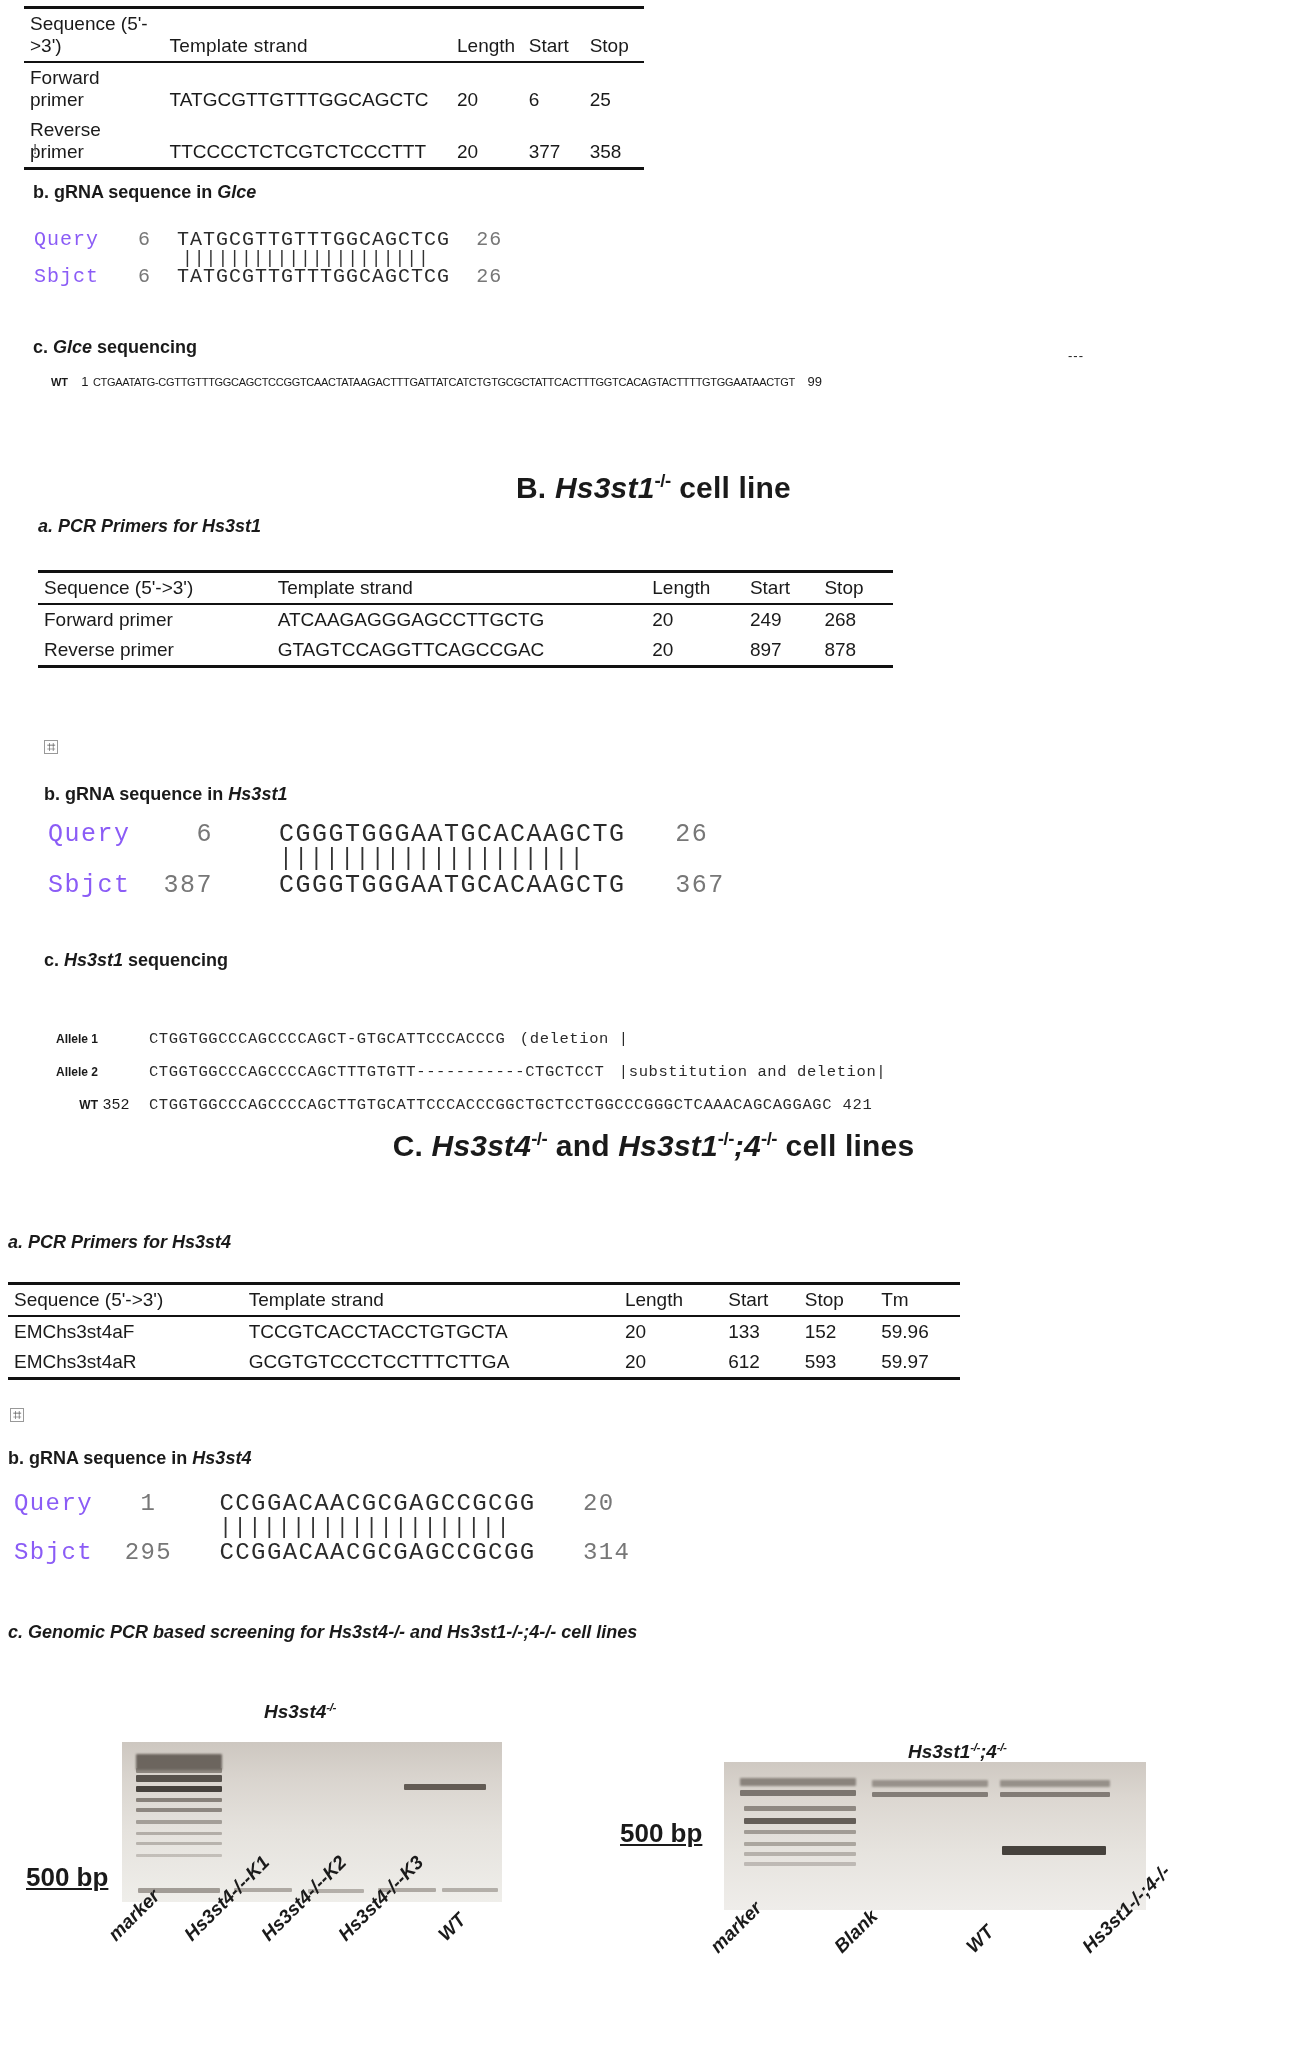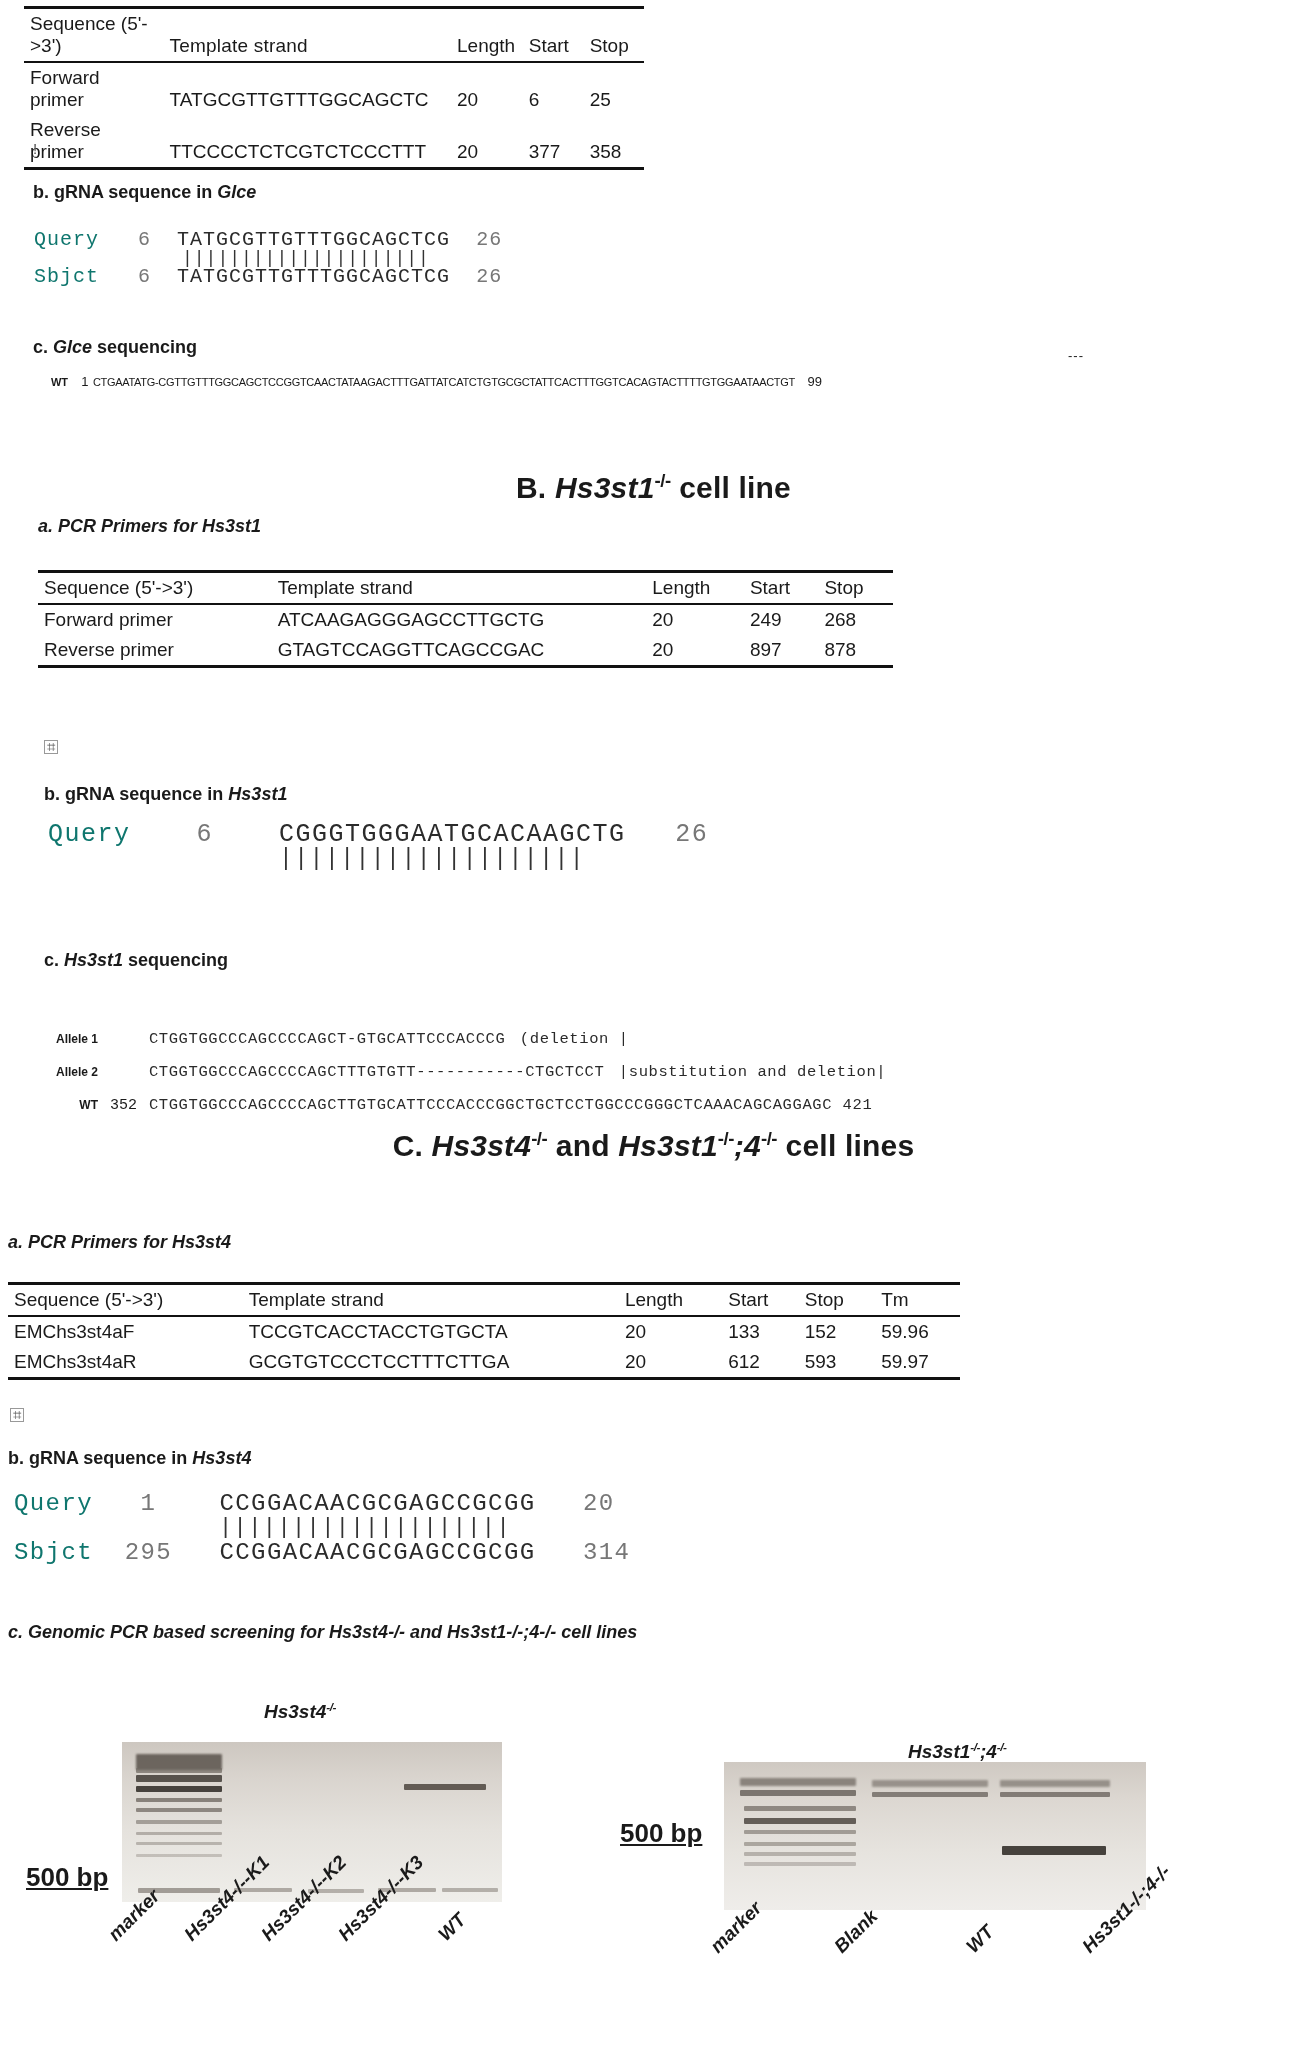--- a/index.html
+++ b/index.html
@@ -19,34 +19,34 @@
 
   
   .sec-title{font-size:30px;font-weight:bold;text-align:center;letter-spacing:.2px;}
   .sec-title i{font-style:italic;}
   .sup{font-size:.62em;vertical-align:super;letter-spacing:-0.5px;}
 
   .sub-head{font-size:18px;font-weight:bold;font-style:italic;}
   .sub-head-b{font-size:18px;font-weight:bold;font-style:normal;}
   .sub-head-b i{font-style:italic;}
   .aln{font-family:"Liberation Mono",monospace;font-size:20px;color:#2b2b2b;white-space:pre;letter-spacing:1px;}
-  .aln .lbl{color:#0f766e;}
+  .aln .lbl{color:#8b5cf6;}
   .aln .pos{color:#777;}
   .bars{font-family:"Liberation Mono",monospace;font-size:18px;letter-spacing:1px;color:#333;white-space:pre;line-height:.8;}
 
   
   .seqrow{white-space:nowrap;font-family:"Liberation Sans",sans-serif;}
   .seqrow .rlabel{display:inline-block;font-size:11px;font-weight:bold;text-align:right;}
   .seqrow .rnum{display:inline-block;font-size:13px;text-align:right;}
   .seqrow .rseq{font-size:11px;letter-spacing:-0.3px;font-family:"Liberation Sans",sans-serif;}
   .seqrow .rend{font-size:13px;}
 
   .mono-seqrow{white-space:nowrap;}
   .mono-seqrow .rlabel{display:inline-block;font-size:12px;font-weight:bold;text-align:right;}
-  .mono-seqrow .rnum{display:inline-block;font-family:"Liberation Mono",monospace;font-size:15px;text-align:center;}
+  .mono-seqrow .rnum{display:inline-block;font-family:"Liberation Mono",monospace;font-size:15px;text-align:left;}
   .mono-seqrow .rseq{font-family:"Liberation Mono",monospace;font-size:15.5px;letter-spacing:.6px;color:#2a2a2a;}
 
   
   .gelwrap{position:absolute;}
   .gel{position:relative;overflow:hidden;background:#ddd8d2;}
   .band{position:absolute;background:#4a4540;border-radius:1px;filter:blur(.6px);}
   .lanelabel{position:absolute;font-size:19px;font-weight:bold;font-style:italic;
              transform:rotate(-45deg);transform-origin:left top;white-space:nowrap;}
   .bplabel{position:absolute;font-size:26px;font-weight:bold;text-decoration:underline;}
   .gelcaption{position:absolute;font-size:19px;font-weight:bold;font-style:italic;white-space:nowrap;}
@@ -162,20 +162,21 @@
 
   <div class="abs pilcrow" style="left:44px;top:740px;border:1px solid #999;padding:0 2px;line-height:12px;">⌗</div>
 
   <div class="abs sub-head-b" style="left:44px;top:784px;">
     <span>b. gRNA sequence in </span><i>Hs3st1</i>
   </div>
 
   <div class="abs" style="left:48px;top:820px;">
     <div class="aln" style="font-size:25px;letter-spacing:1.5px;"><span class="lbl">Query</span>    <span class="pos">6</span>    <span>CGGGTGGGAATGCACAAGCTG</span>   <span class="pos">26</span></div>
     <div class="bars" style="margin-left:231px;font-size:23px;letter-spacing:1.5px;line-height:.95;">||||||||||||||||||||</div>
+    <div class="aln" style="font-size:25px;letter-spacing:1.5px;"><span class="lbl">Sbjct</span>  <span class="pos">387</span>    <span>CGGGTGGGAATGCACAAGCTG</span>   <span class="pos">367</span></div>
   </div>
 
   <div class="abs sub-head-b" style="left:44px;top:950px;">
     <span>c. </span><i>Hs3st1</i><span> sequencing</span>
   </div>
 
   <div class="abs" style="left:24px;top:1012px;margin-top:17px;">
     <div class="mono-seqrow" style="margin-bottom:14px;">
       <span class="rlabel" style="width:74px;">Allele 1</span>
       <span class="rnum" style="width:42px;"></span>

